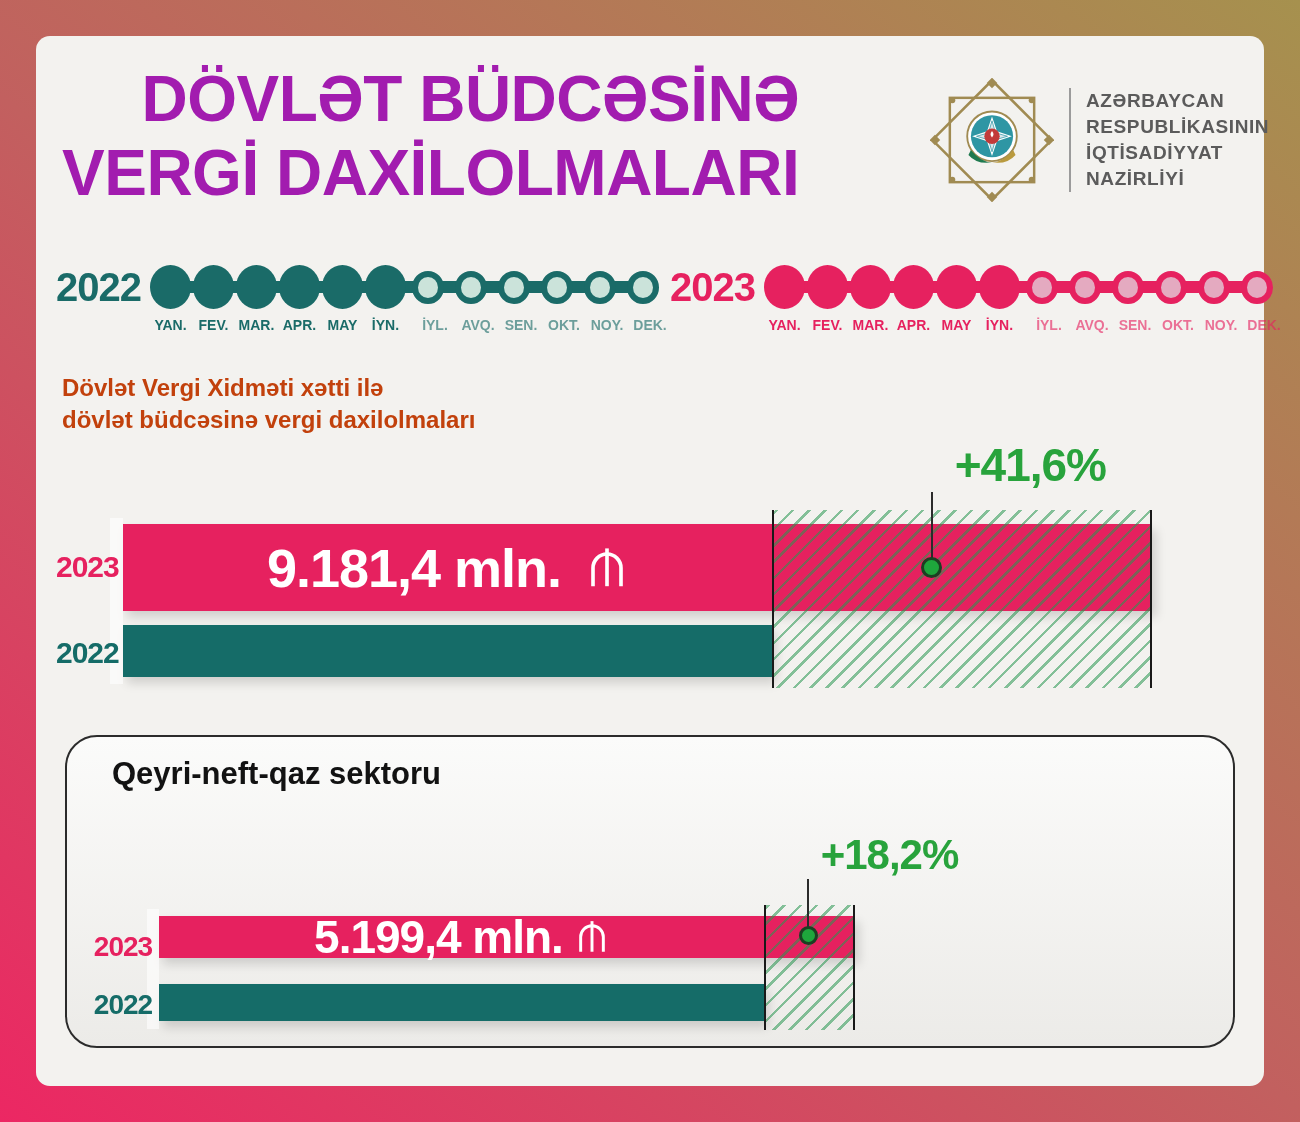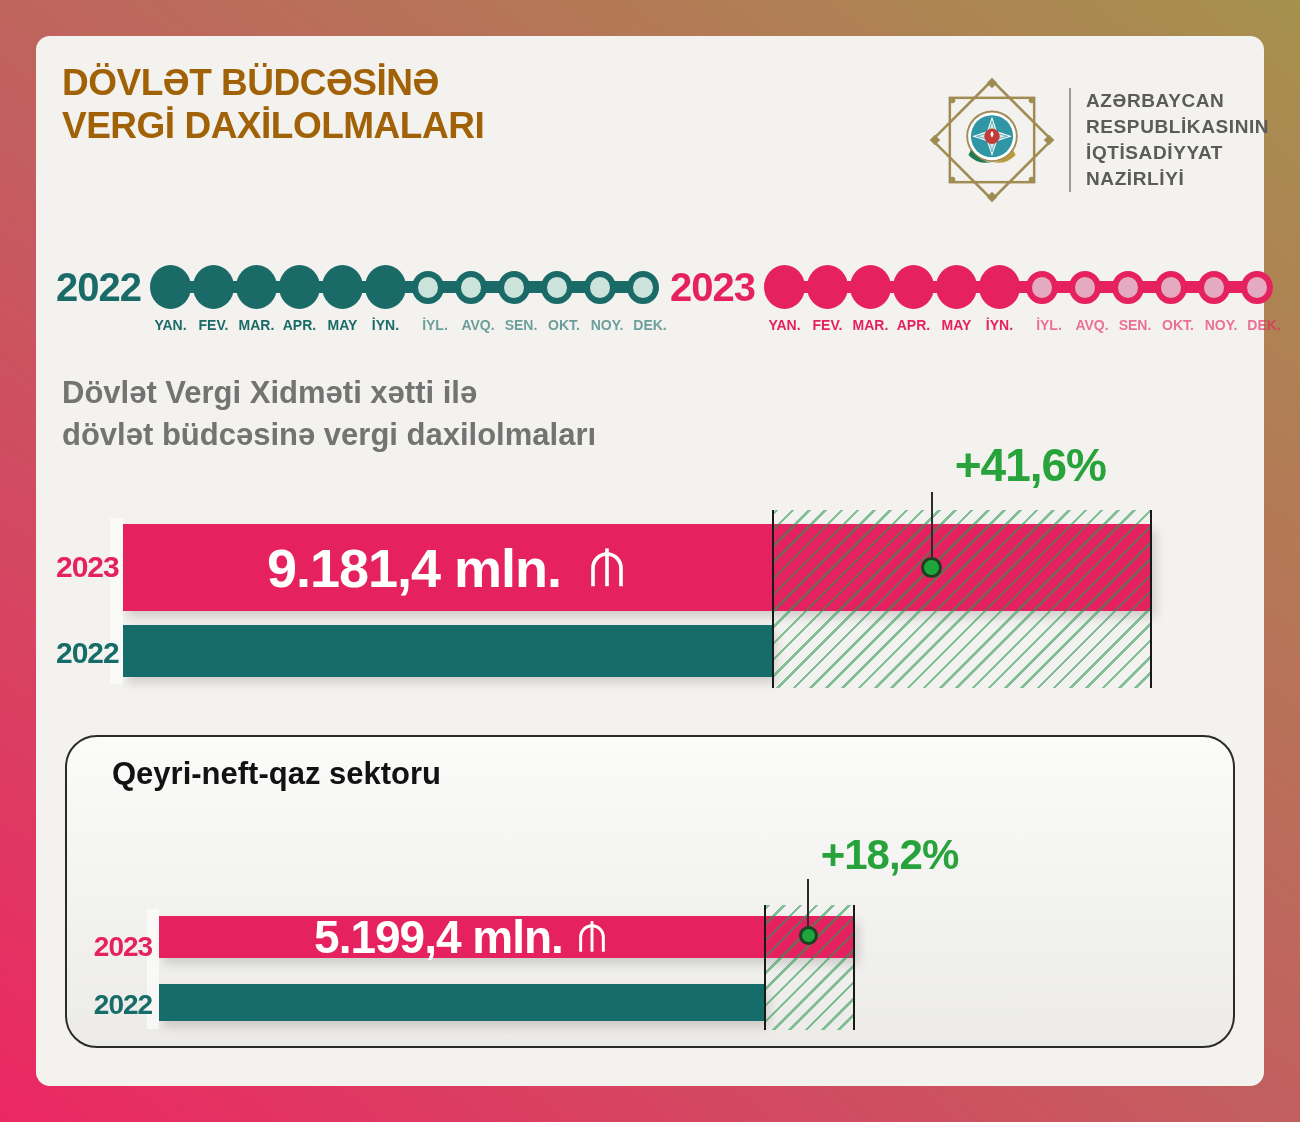--- a/index.html
+++ b/index.html
@@ -9,42 +9,43 @@
     background:linear-gradient(38deg,#EC2763 0%,#C2605F 48%,#A6914E 100%);
     position:relative;
   }
   .card {
     position:absolute; left:36px; top:36px; width:1228px; height:1050px;
     background:#F3F2EF; border-radius:14px;
   }
   
   .title {
     position:absolute; left:26px; top:26px;
-    font-size:37px; font-weight:900; color:#a16207; line-height:1.16;
+    font-size:64px; font-weight:900; color:#a21caf; line-height:1.16;
     letter-spacing:-0.5px;
+    text-align:right;
   }
   .logo { position:absolute; left:894px; top:42px; display:flex; align-items:center; gap:15px; }
   .logo-emblem { width:124px; height:124px; }
   .logo-divider { width:2px; height:104px; background:#9B9B9B; }
   .logo-text { font-size:19px; font-weight:700; color:#5B5B5B; line-height:1.36; letter-spacing:0.6px; }
   
   .timeline { position:absolute; display:flex; align-items:flex-start; }
   .timeline-2022 { left:20px; top:228px; }
   .timeline-2023 { left:634px; top:228px; }
   .year { font-size:40px; font-weight:800; color:var(--c); margin-right:8px; line-height:46px; letter-spacing:-1px; }
   .dots { position:relative; display:flex; }
   .dots-line { position:absolute; left:20px; right:20px; top:17px; height:12px; background:var(--c); border-radius:6px; }
   .cell { width:43px; display:flex; flex-direction:column; align-items:center; position:relative; }
   .dotbox { height:46px; display:flex; align-items:center; justify-content:center; width:100%; }
   .cell.active .dot { width:41px; height:44px; border-radius:50%; background:var(--c); }
   .cell.inactive .dot { width:32px; height:33px; border-radius:50%; background:var(--light); border:6px solid var(--c); }
   .month { margin-top:7px; font-size:14px; font-weight:800; color:var(--c); white-space:nowrap; }
   .cell.inactive .month { opacity:.62; font-weight:700;margin-left:13px; }
   
-  .heading1 { position:absolute; left:26px; top:336px; font-size:31px; font-weight:800; color:#737373; line-height:1.35; }
+  .heading1 { position:absolute; left:26px; top:336px; font-size:24px; font-weight:800; color:#c2410c; line-height:1.35; }
   .growth1 { position:absolute; left:880px; top:402px; width:190px; text-align:right;
              font-size:46px; font-weight:800; color:#28A33C; letter-spacing:-1px; }
   .vline1 { position:absolute; left:895px; top:456px; width:2px; height:76px; background:#2B2B2B; z-index:6; }
   .gdot1 { position:absolute; left:885px; top:521px; width:21px; height:21px; border-radius:50%;
            background:#1EA63C; border:3px solid #1B4022; z-index:7; }
   .bar { position:absolute; display:flex; align-items:center; box-shadow:4px 6px 10px rgba(0,0,0,.15); }
   .pinkbar1 { left:87px; top:488px; width:1029px; height:87px; background:#E6215F; z-index:2; }
   .tealbar1 { left:87px; top:589px; width:649px; height:52px; background:#156C68; z-index:2; }
   .bar-inner1 { width:649px; height:100%; display:flex; align-items:center; justify-content:center; gap:25px; }
   .bar-value1 { font-size:54px; font-weight:800; color:#FFFFFF; letter-spacing:-1px; }

